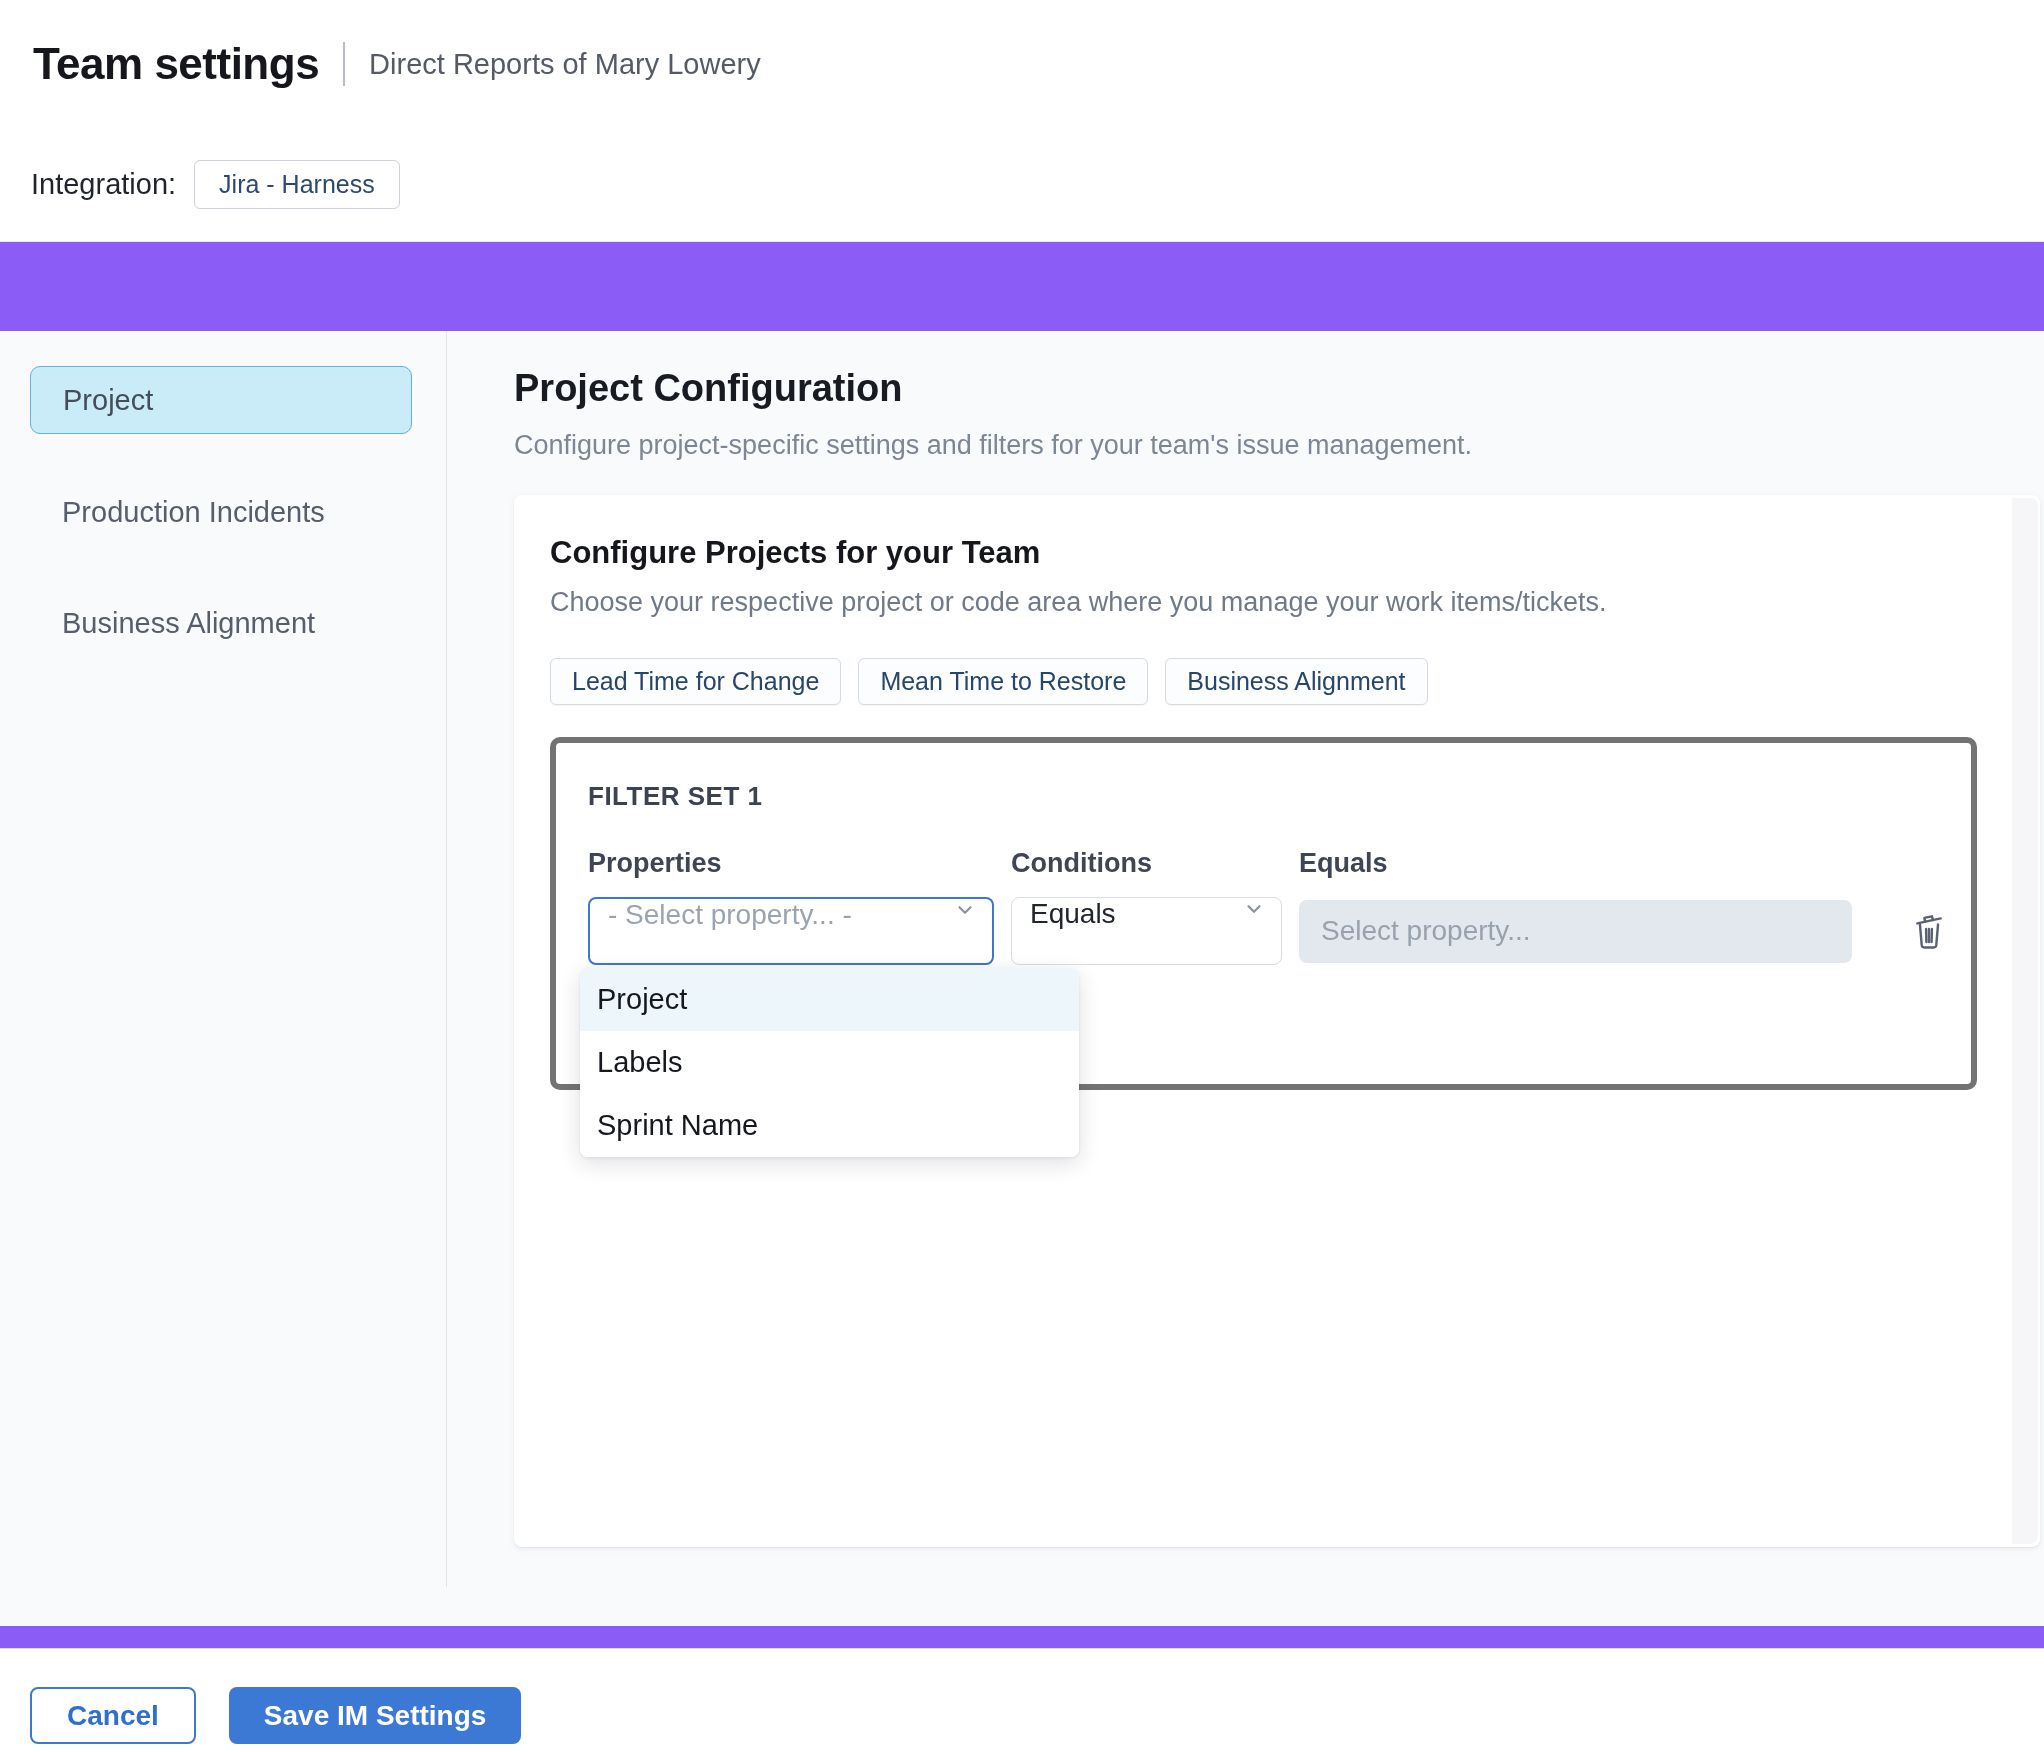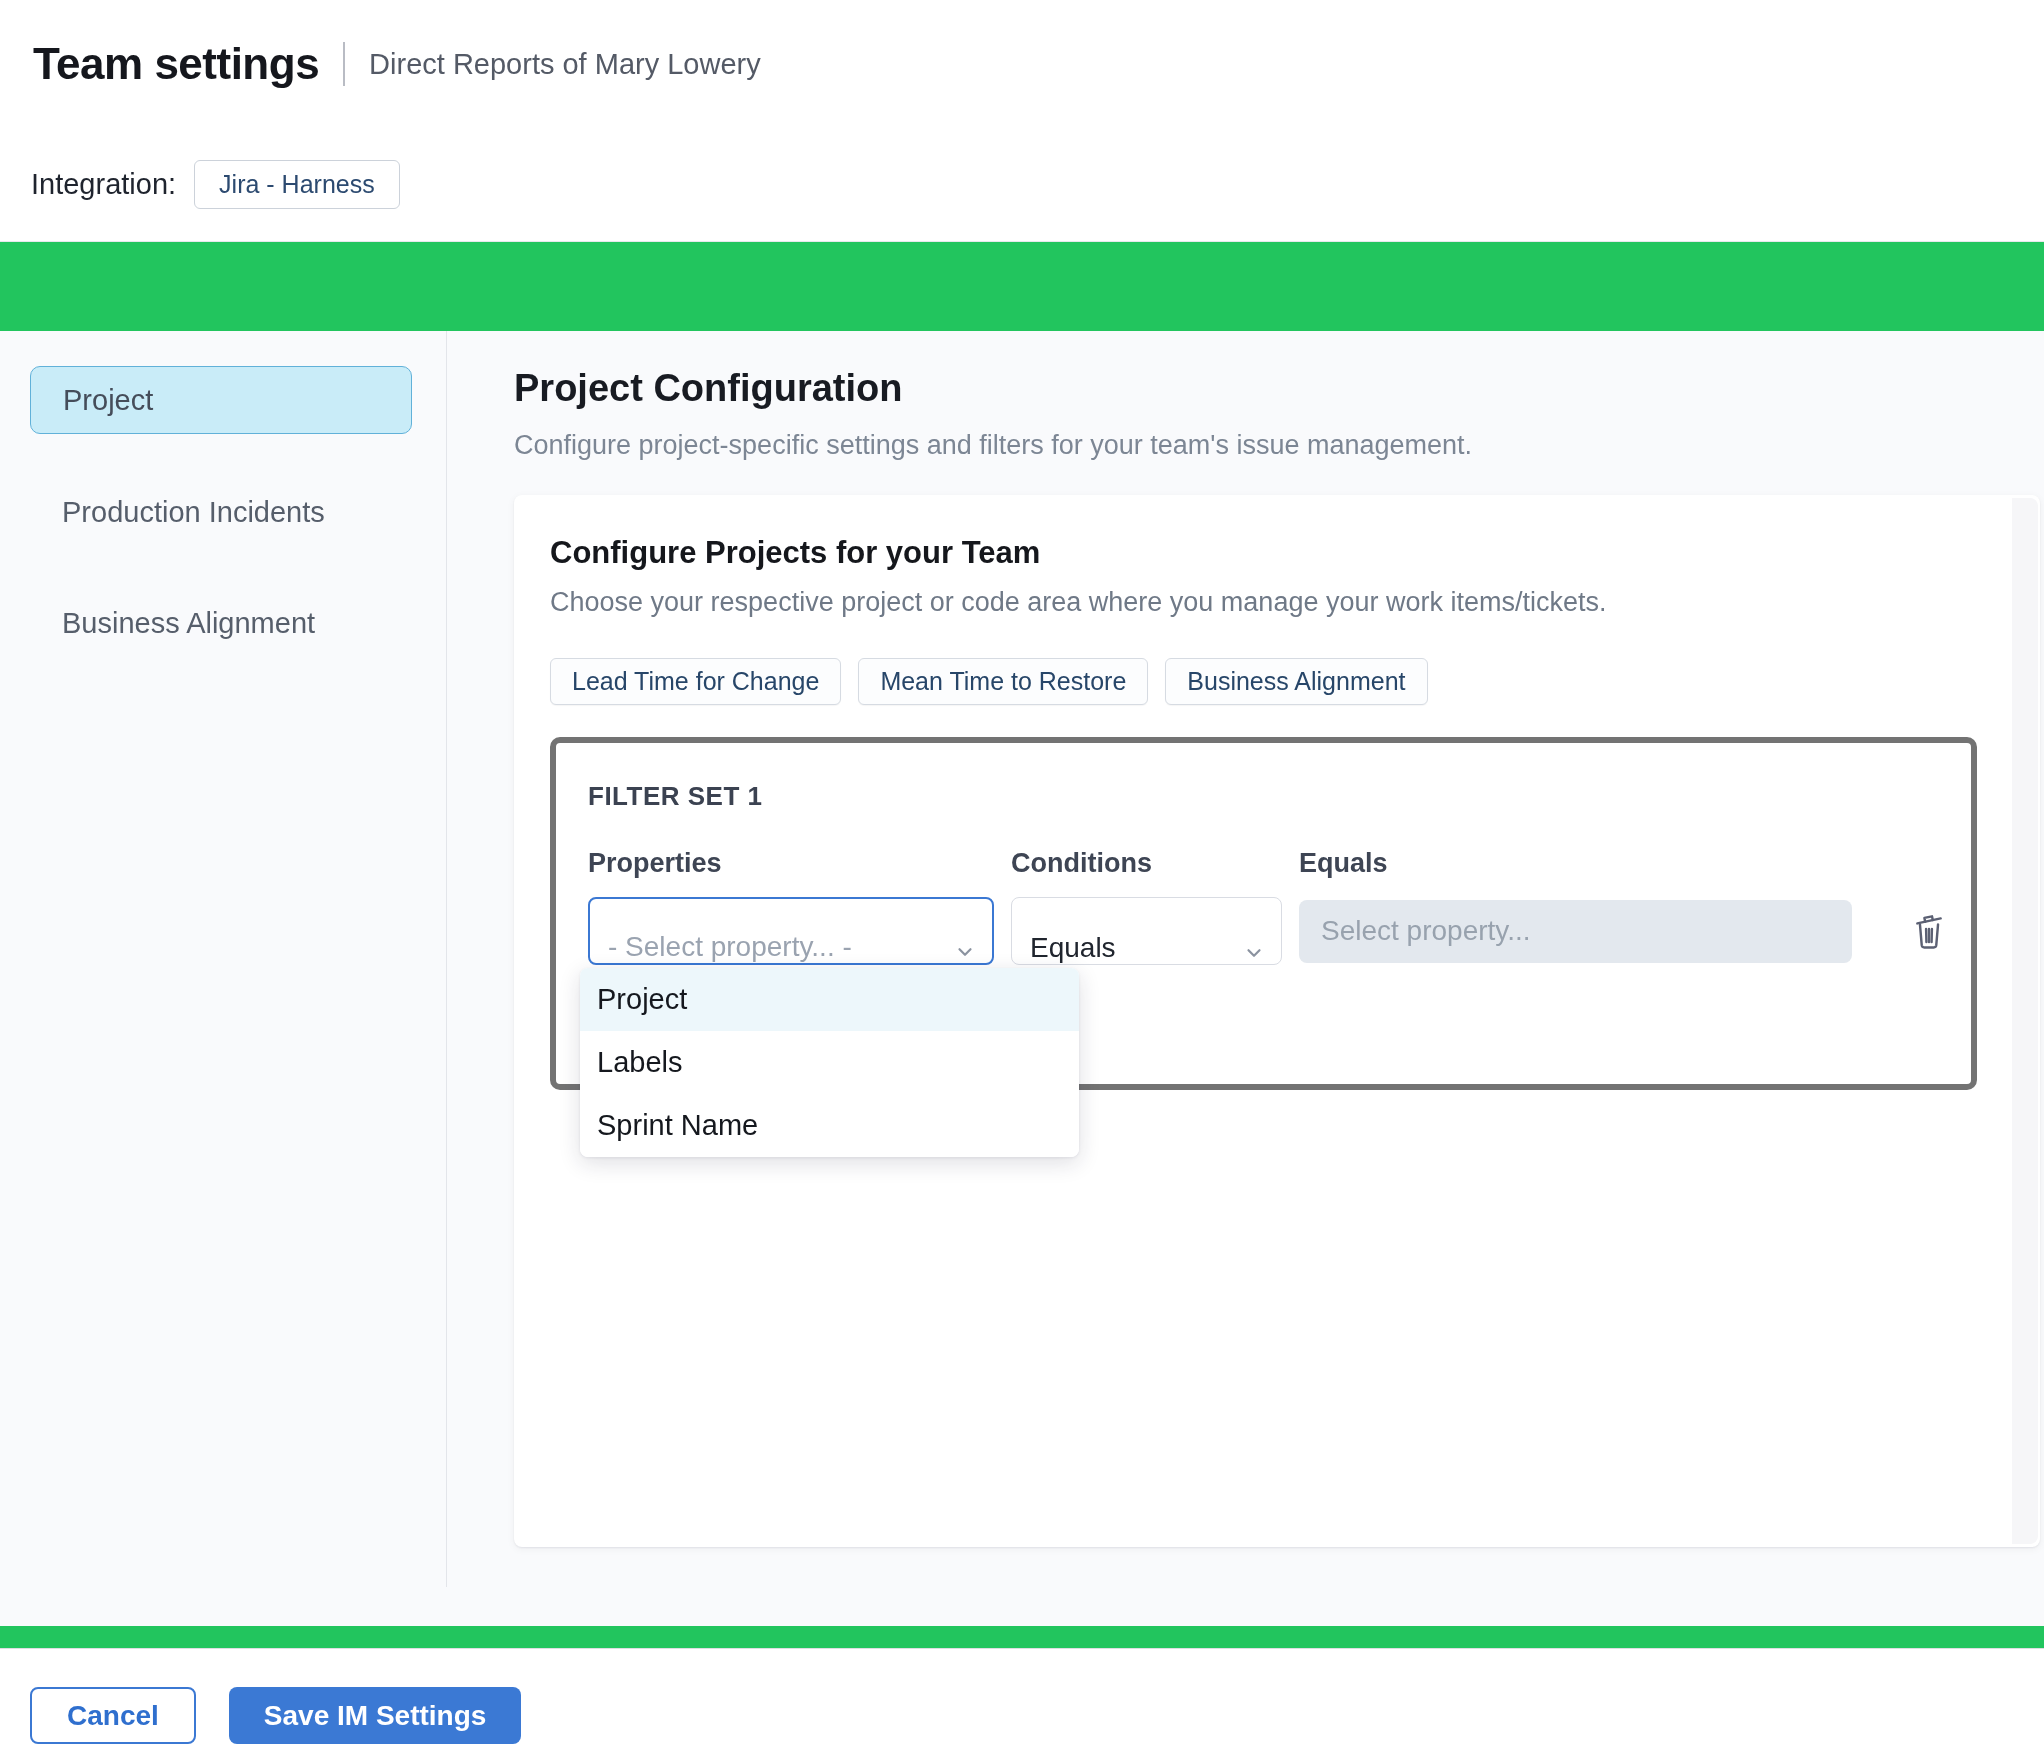--- a/index.html
+++ b/index.html
@@ -5,21 +5,21 @@
   * { box-sizing: border-box; }
   html, body { margin: 0; padding: 0; }
   body {
     font-family: "Liberation Sans", sans-serif;
     background: #ffffff;
   }
   #app {
     position: relative;
     width: 2044px;
     height: 1752px;
-    background: #22c55e;
+    background: #8b5cf6;
     overflow: hidden;
   }
 
   
   .header {
     height: 128px;
     display: flex;
     align-items: center;
     padding-left: 33px;
     background: #fff;
@@ -202,21 +202,21 @@
     grid-template-columns: 406px 271px 553px auto;
     column-gap: 17px;
     row-gap: 18px;
     align-items: center;
   }
   .col-label { font-size: 27px; font-weight: bold; color: #3e4554; }
   .select {
     height: 68px;
     border-radius: 8px;
     display: flex;
-    align-items: flex-end;
+    align-items: flex-start;
     justify-content: space-between;
     padding: 0 16px 0 18px;
     background: #fff;
     font-size: 28px;
     cursor: pointer;
   }
   .select.focused { border: 2px solid #3b78d3; color: #9aa3b0; }
   .select.normal { border: 1px solid #d9dce3; color: #20252e; }
   .chev { flex: none; margin-left: 10px; display: flex; align-items: center; }
   .value-input {

